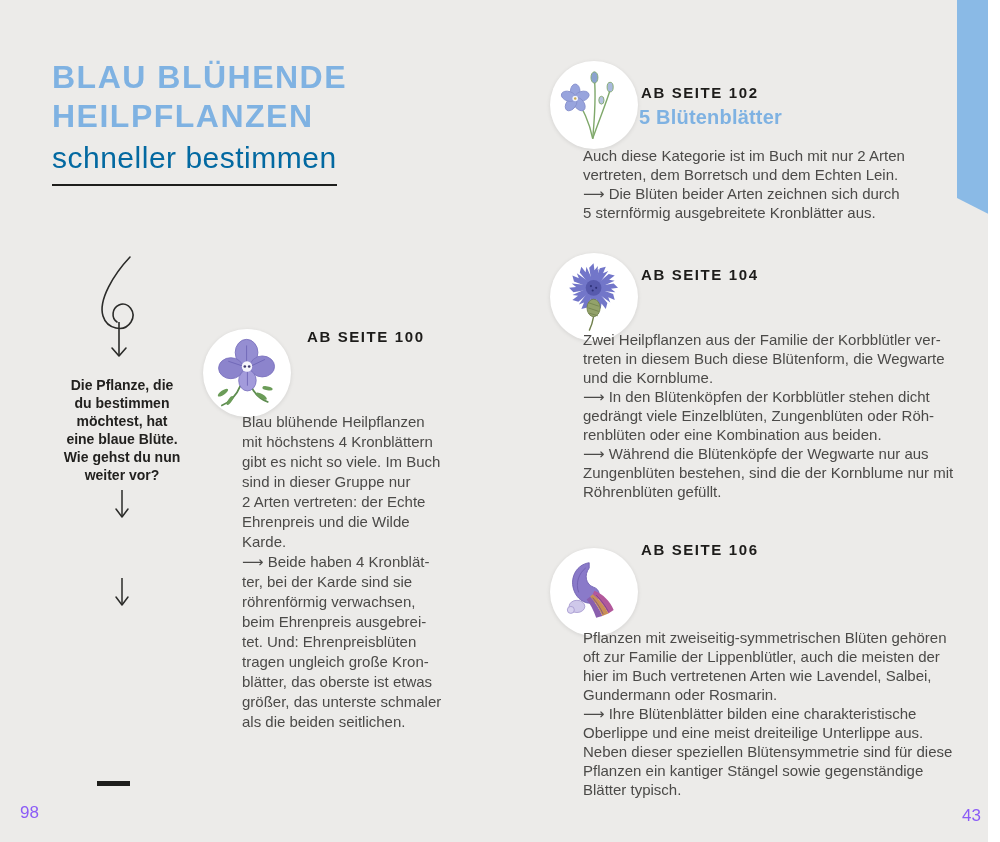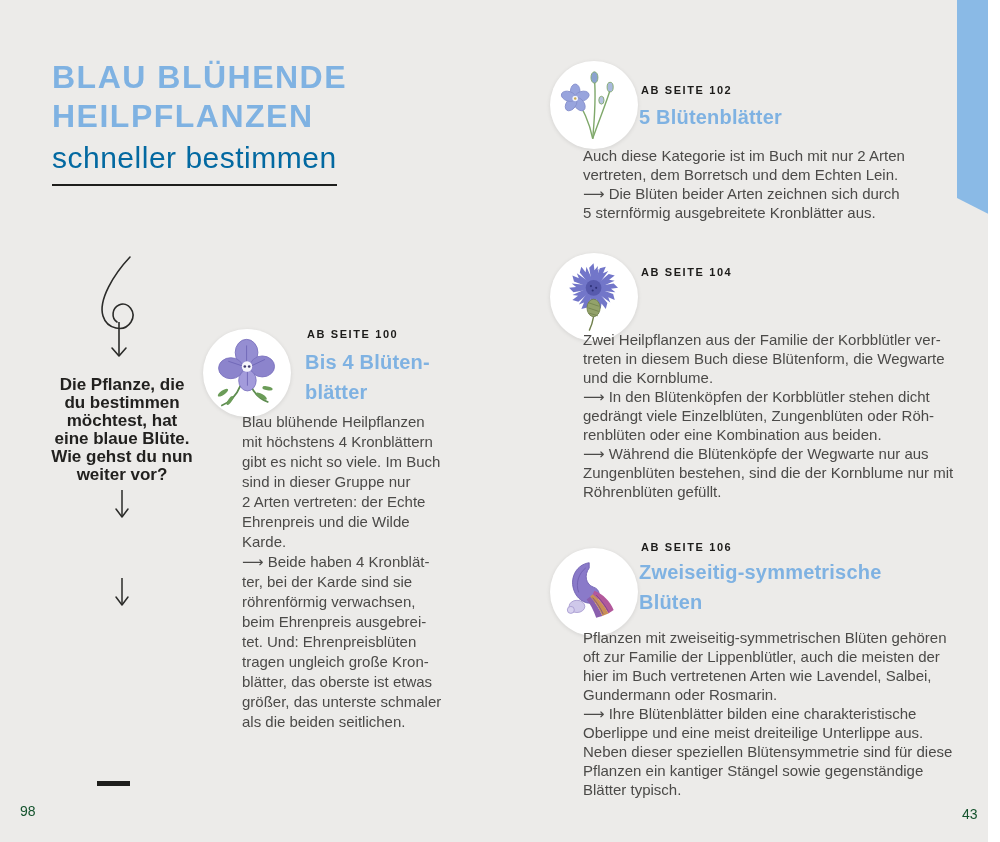--- a/index.html
+++ b/index.html
@@ -6,57 +6,57 @@
   .spread{position:relative;width:988px;height:842px;background:#ECEBE9;overflow:hidden;
           font-family:"Liberation Sans","DejaVu Sans",sans-serif;}
   .abs{position:absolute;}
 
   .main-title{left:52px;top:58px;margin:0;font-size:32px;line-height:39px;font-weight:bold;
               color:#7FB2E2;letter-spacing:1.5px;white-space:pre-line;}
   .subtitle{left:52px;top:141px;margin:0;font-size:30px;font-weight:400;color:#0369a1;
             letter-spacing:.5px;border-bottom:2px solid #1E1E1C;padding-bottom:9px;display:inline-block;}
 
   .squiggle{left:86px;top:254px;width:70px;height:114px;}
-  .flow-step{left:38px;width:168px;text-align:center;font-weight:bold;font-size:17px;
+  .flow-step{left:38px;width:168px;text-align:center;font-weight:bold;font-size:14px;
              line-height:18px;color:#22211F;white-space:pre-line;}
   .step1{top:376px;}
   .step2{top:536px;text-decoration:underline;text-underline-offset:4px;text-decoration-thickness:1.5px;}
   .step3{top:624px;}
   .flow-arrow{left:114px;width:16px;height:34px;}
   .a1{top:490px;}
   .a2{top:578px;}
   .end-bar{left:97px;top:781px;width:33px;height:5px;background:#1E1E1C;}
 
   .circle{width:88px;height:88px;border-radius:50%;background:#ffffff;
           box-shadow:0 1px 4px rgba(0,0,0,.10);display:flex;align-items:center;justify-content:center;}
   .c-mid{left:203px;top:329px;}
   .c-s1{left:550px;top:61px;}
   .c-s2{left:550px;top:253px;}
   .c-s3{left:550px;top:548px;}
 
-  .kicker{font-size:11px;font-weight:bold;letter-spacing:1.6px;color:#1D1C1A;}
+  .kicker{font-size:15px;font-weight:bold;letter-spacing:1.6px;color:#1D1C1A;}
   .k-mid{left:307px;top:328px;}
   .k-s1{left:641px;top:84px;}
   .k-s2{left:641px;top:266px;}
   .k-s3{left:641px;top:541px;}
 
   .blue-heading{font-size:20px;line-height:30px;font-weight:bold;color:#7FB2E2;
                 letter-spacing:.2px;white-space:pre-line;}
   .h-mid{left:305px;top:347px;}
   .h-s1{left:639px;top:102px;}
   .h-s2{left:639px;top:284px;}
   .h-s3{left:639px;top:557px;}
 
   .body-text{font-size:15px;color:#4B4A48;white-space:pre-line;}
   .b-mid{left:242px;top:412px;width:235px;line-height:20px;}
   .b-s1{left:583px;top:146px;width:425px;line-height:19px;}
   .b-s2{left:583px;top:330px;width:425px;line-height:19px;}
   .b-s3{left:583px;top:628px;width:425px;line-height:19px;}
 
-  .pagenum{font-size:14px;color:#14532d;}
+  .pagenum{font-size:17px;color:#8b5cf6;}
   .pn-left{left:20px;top:803px;}
   .pn-right{left:962px;top:806px;}
 
   .page-tab{left:957px;top:0;width:43px;height:220px;background:#8ABAE6;
             clip-path:polygon(0 0,100% 0,100% 100%,0 90%);}
 </style>
 </head>
 <body>
 
 <div class="spread">
@@ -111,22 +111,20 @@
       <ellipse cx="25" cy="38" rx="14" ry="12" fill="#8C84CC" stroke="#7A71BD"></ellipse>
       <ellipse cx="61" cy="36" rx="14" ry="12" fill="#8C84CC" stroke="#7A71BD"></ellipse>
       <ellipse cx="44" cy="52" rx="10" ry="12" fill="#A39BDB" stroke="#7A71BD"></ellipse>
       <path d="M43,34 L43,12 M40,36 L22,30 M47,36 L64,28 M44,42 L44,58" stroke="#6A61B2" stroke-width="0.9"></path>
       <circle cx="43.5" cy="36" r="6" fill="#F6F5FB"></circle>
       <circle cx="41" cy="36" r="1.5" fill="#3F3A6E"></circle>
       <circle cx="46" cy="36" r="1.5" fill="#3F3A6E"></circle>
     </svg>
   </div>
   <div class="abs kicker k-mid">AB SEITE 100</div>
-  <div class="abs blue-heading h-mid">Bis 4 Blüten-
-blätter</div>
   <div class="abs body-text b-mid">Blau blühende Heilpflanzen
 mit höchstens 4 Kronblättern
 gibt es nicht so viele. Im Buch
 sind in dieser Gruppe nur
 2 Arten vertreten: der Echte
 Ehrenpreis und die Wilde
 Karde.
 ⟶ Beide haben 4 Kronblät-
 ter, bei der Karde sind sie
 röhrenförmig verwachsen,
@@ -206,22 +204,20 @@
       <path d="M34,16 C26,22 22,34 26,44" fill="none" stroke="#6F5FB0" stroke-width="1"></path>
       <ellipse cx="24" cy="60" rx="9" ry="7" fill="#CFC8EA" stroke="#A79AD0"></ellipse>
       <circle cx="17" cy="64" r="4" fill="#D8D2EF" stroke="#A79AD0"></circle>
       <path d="M44,42 C54,46 62,54 66,64 L60,68 C54,58 48,50 42,46 Z" fill="#B2589B"></path>
       <path d="M42,46 C50,52 56,60 60,68 L53,71 C49,62 44,54 39,49 Z" fill="#C98F54"></path>
       <path d="M39,49 C45,56 50,63 53,71 L46,73 C43,64 39,57 35,52 Z" fill="#8A5FAE"></path>
       <path d="M46,47 C52,53 57,60 60,66 M42,50 C47,56 51,62 54,69" stroke="#6E4487" stroke-width="0.8" fill="none"></path>
     </svg>
   </div>
   <div class="abs kicker k-s3">AB SEITE 106</div>
-  <div class="abs blue-heading h-s3">Zweiseitig-symmetrische
-Blüten</div>
   <div class="abs body-text b-s3">Pflanzen mit zweiseitig-symmetrischen Blüten gehören
 oft zur Familie der Lippenblütler, auch die meisten der
 hier im Buch vertretenen Arten wie Lavendel, Salbei,
 Gundermann oder Rosmarin.
 ⟶ Ihre Blütenblätter bilden eine charakteristische
 Oberlippe und eine meist dreiteilige Unterlippe aus.
 Neben dieser speziellen Blütensymmetrie sind für diese
 Pflanzen ein kantiger Stängel sowie gegenständige
 Blätter typisch.</div>
 

